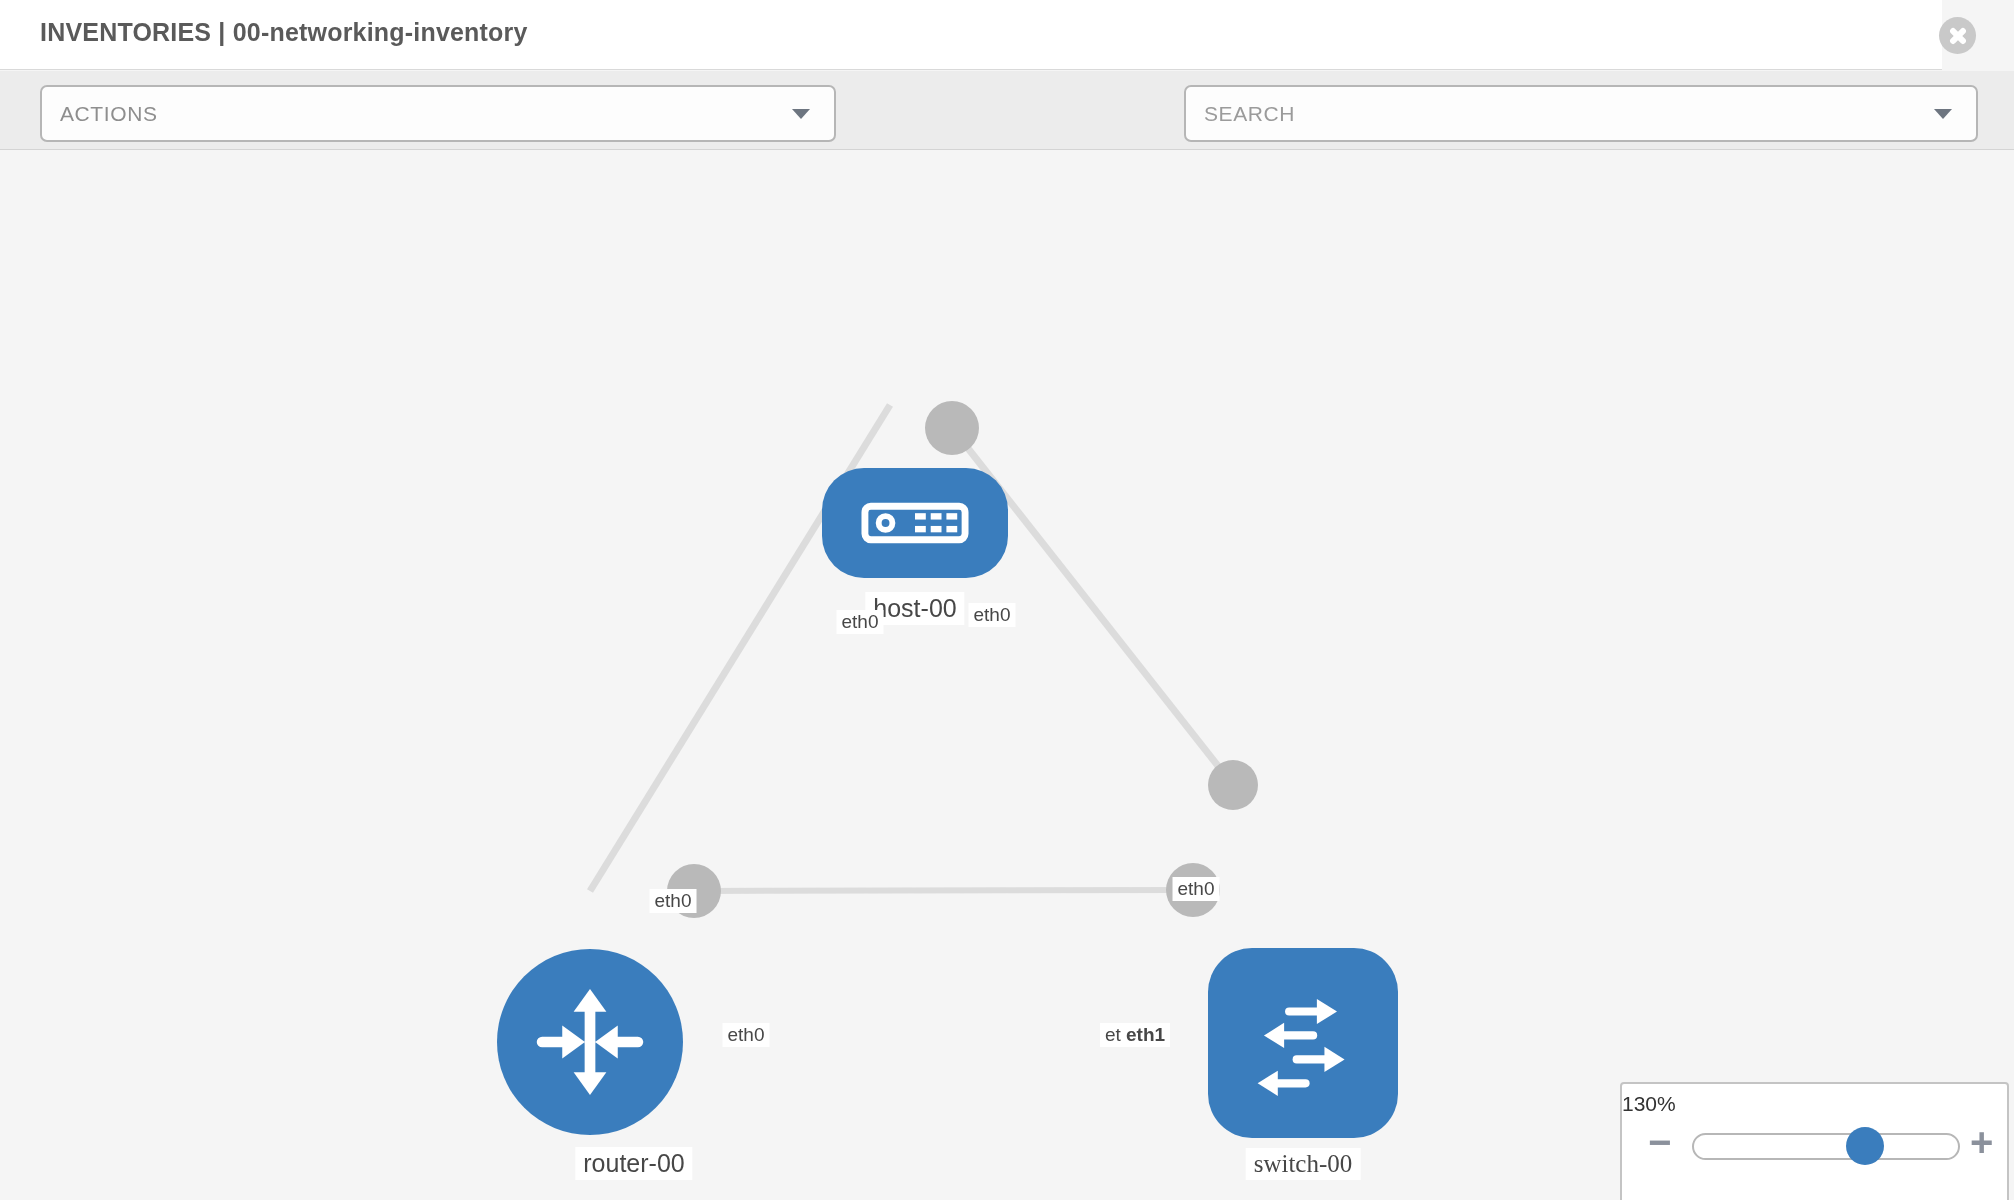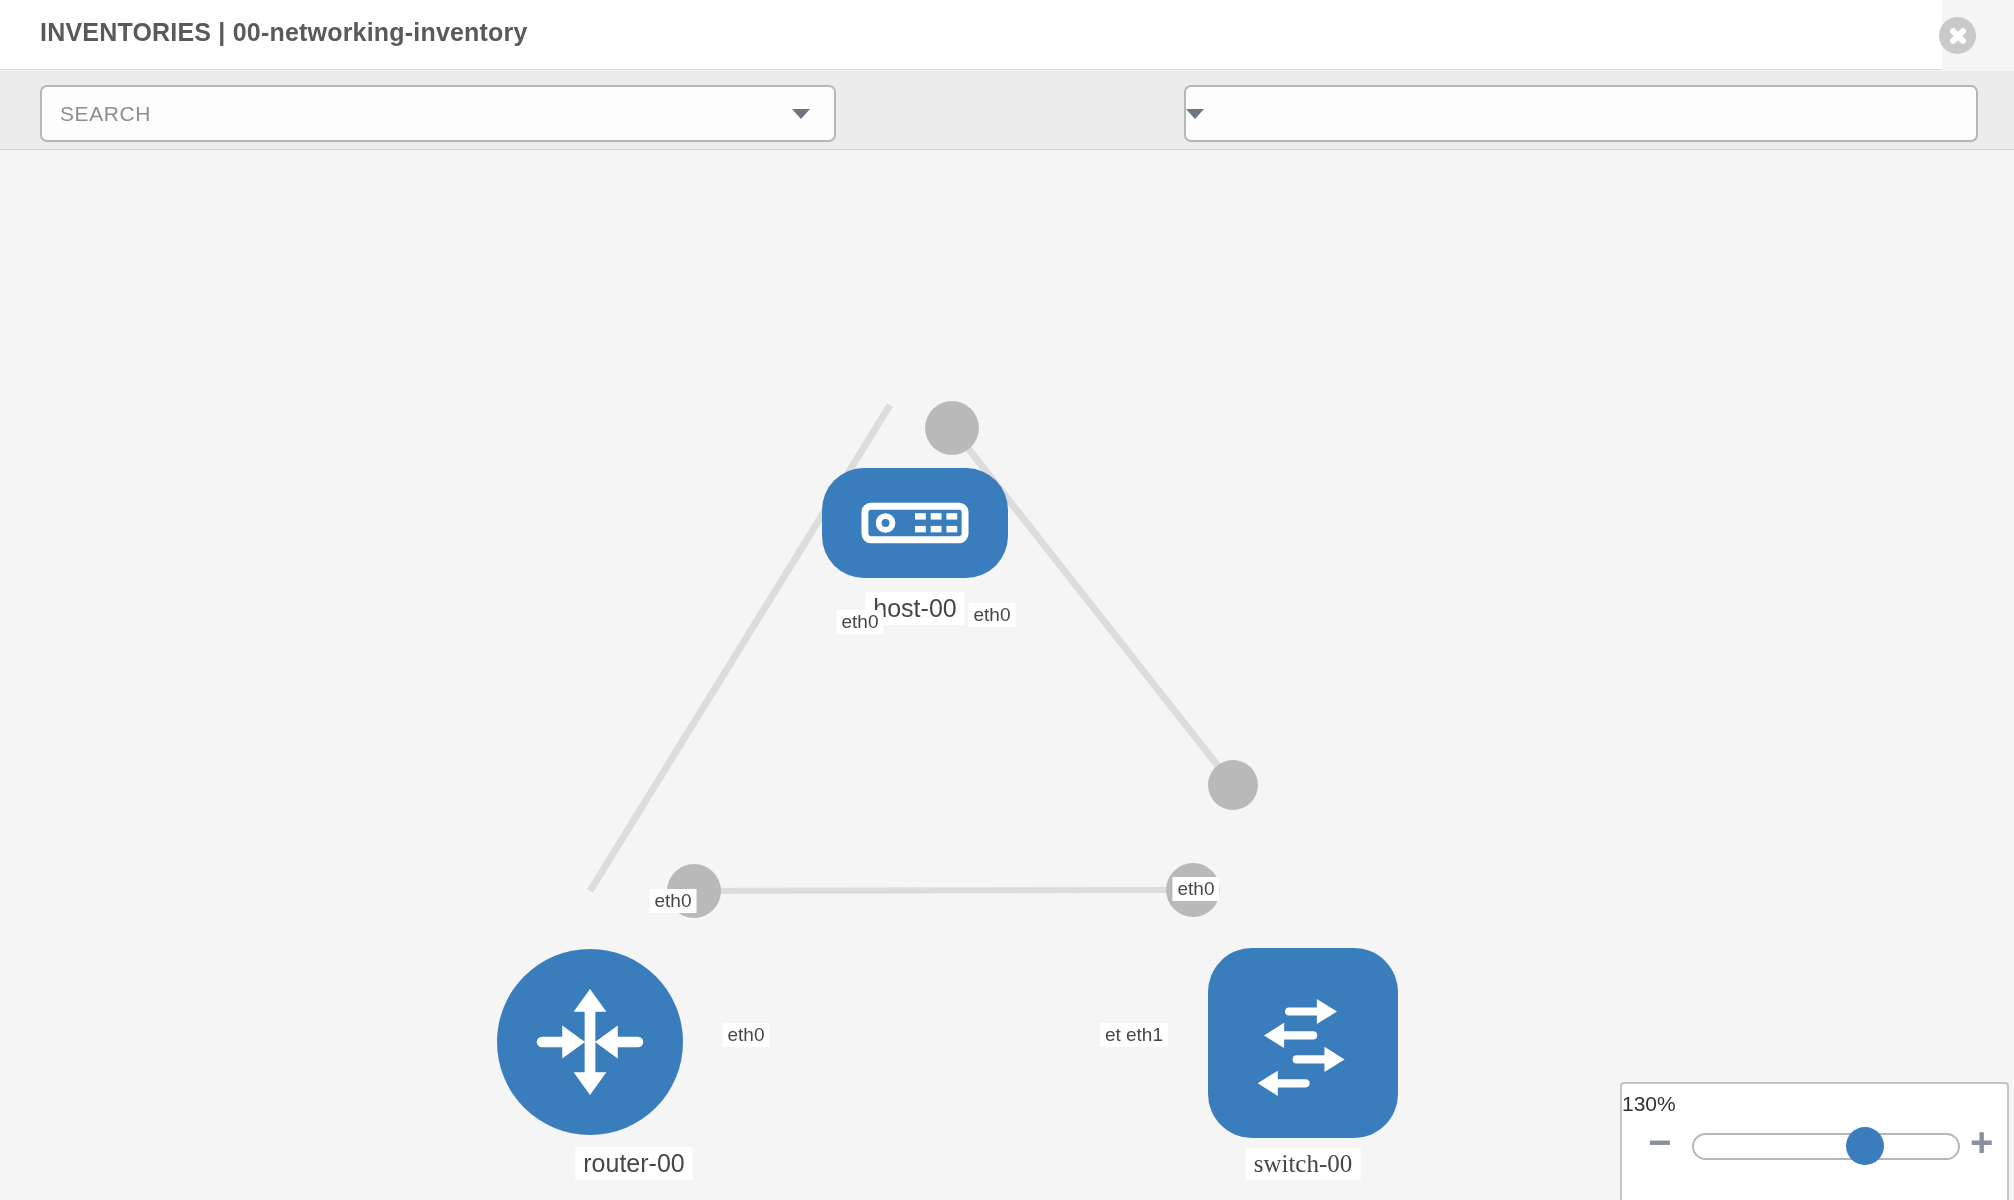--- a/index.html
+++ b/index.html
@@ -55,38 +55,39 @@
   <div class="header">
     <div class="title">INVENTORIES | 00-networking-inventory</div>
     <div class="close-btn">
       <div class="bar a"></div>
       <div class="bar b"></div>
     </div>
   </div>
 
   <div class="toolbar">
     <div class="select-box" style="left:40px;width:796px;">
-      <span class="lbl">SEARCH</span>
+      <span class="lbl">ACTIONS</span>
       <span class="tri"></span>
     </div>
 
     <svg class="tool-icon" style="left:1049px;" viewBox="0 0 34 34">
       <circle cx="23" cy="11" r="7" fill="none" stroke="#7c8493" stroke-width="5.5"></circle>
       <rect x="20" y="-2" width="10" height="10" fill="#ececec" transform="rotate(45 25 3)"></rect>
       <line x1="6" y1="28" x2="17.5" y2="16.5" stroke="#7c8493" stroke-width="6.5" stroke-linecap="round"></line>
     </svg>
 
     <svg class="tool-icon" style="left:1117px;" viewBox="0 0 34 34">
       <circle cx="11" cy="11" r="5.5" fill="none" stroke="#7c8493" stroke-width="5"></circle>
       <line x1="15.5" y1="15.5" x2="27.5" y2="27.5" stroke="#7c8493" stroke-width="5" stroke-linecap="round"></line>
       <line x1="27.5" y1="27.5" x2="31" y2="24" stroke="#7c8493" stroke-width="5" stroke-linecap="round"></line>
       <line x1="23" y1="23" x2="26" y2="20" stroke="#7c8493" stroke-width="4.5" stroke-linecap="round"></line>
     </svg>
 
     <div class="select-box" style="left:1184px;width:794px;">
+      <input class="search-input" type="text" placeholder="SEARCH" style="">
       <span class="tri"></span>
     </div>
   </div>
 
   <div class="canvas">
 
     <svg id="links-layer" width="2014" height="1049" viewBox="0 151 2014 1049">
 
       <line x1="590" y1="891" x2="890" y2="405" stroke="#dcdcdc" stroke-width="7"></line>
       <line x1="952" y1="428" x2="1233" y2="785" stroke="#dcdcdc" stroke-width="7"></line>
@@ -144,21 +145,21 @@
     <div class="chip node-label" style="left:915px;top:441px;">host-00</div>
     <div class="chip node-label" style="left:590px;top:996px;margin-left:44px;">router-00</div>
     <div class="chip node-label" style="left:1303px;top:997px;font-family:Liberation Serif, serif;">switch-00</div>
 
     <div class="chip iface" style="left:673px;top:738px;">eth0</div>
     <div class="chip iface" style="left:860px;top:459px;">eth0</div>
     <div class="chip iface" style="left:992px;top:452px;">eth0</div>
     <div class="chip iface" style="left:1196px;top:726px;">eth0</div>
     <div class="chip iface" style="left:746px;top:872px;">eth0</div>
     <div class="chip iface abs clipped" style="left:1100px;top:872px;">eth0</div>
-    <div class="chip iface abs" style="left:1121px;top:872px;">eth1</div>
+    <div class="chip iface abs" style="left:1121px;top:872px;font-weight:bold;">eth1</div>
   </div>
 
   <div class="zoom-panel">
     <div class="zoom-level">130%</div>
     <div class="zoom-minus">−</div>
     <div class="zoom-track"></div>
     <div class="zoom-knob"></div>
     <div class="zoom-plus">+</div>
   </div>
 

